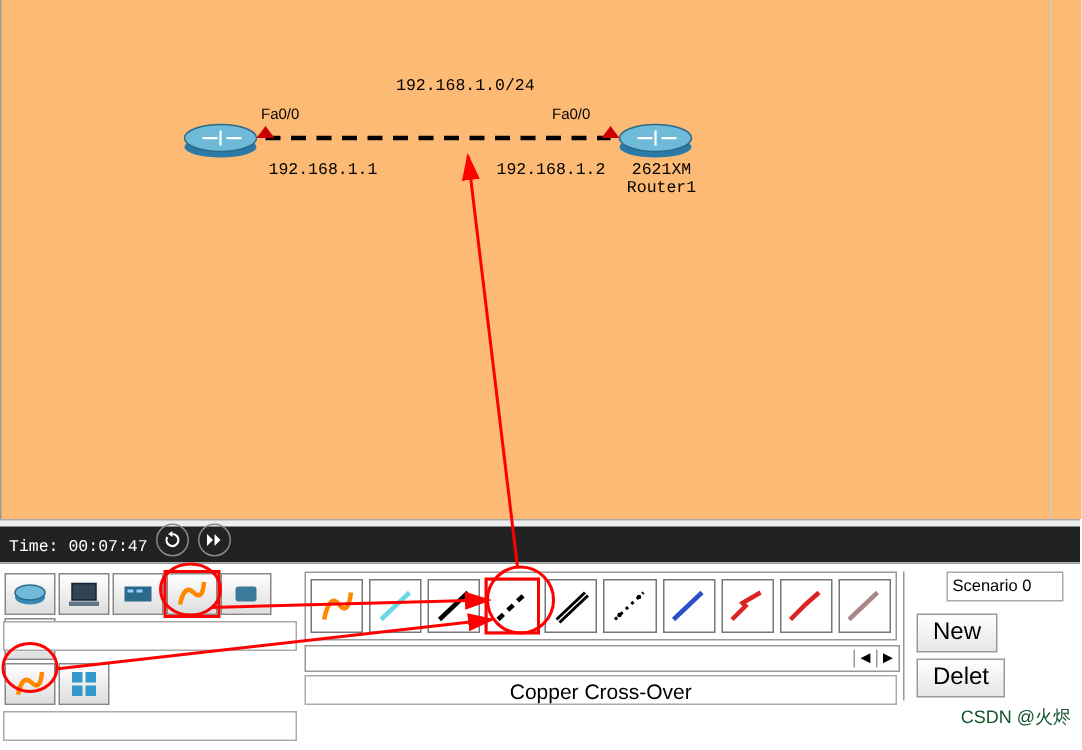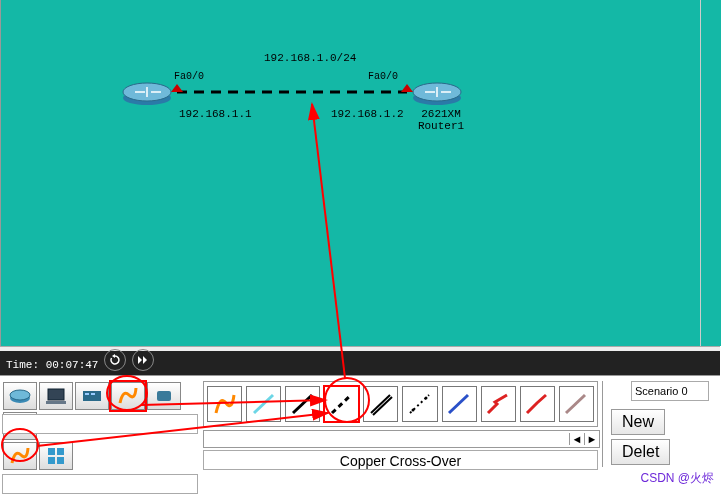--- a/index.html
+++ b/index.html
@@ -1,21 +1,21 @@
 <!DOCTYPE html>
 <html><head>
 <meta charset="utf-8">
 <style>
 html,body{margin:0;padding:0;width:721px;height:500px;font-family:Arial,sans-serif;font-size:11px;overflow:hidden;background:#fff}
-.canvas{position:absolute;left:0;top:0;width:720px;height:346px;background:#14b8a6;border-left:1px solid #999}
+.canvas{position:absolute;left:0;top:0;width:720px;height:346px;background:#fdba74;border-left:1px solid #999}
 .canvas::after{content:"";position:absolute;right:6px;top:0;bottom:0;width:14px;border-left:1px solid #ccc}
 .router{position:absolute;width:52px;height:26px}
 .router svg{width:52px;height:26px}
 .router-label{position:absolute;font-size:11px;text-align:center;font-family:"Courier New",monospace;color:#000;white-space:pre}
-.iface-label{position:absolute;font-size:10px;font-family:Liberation Mono, monospace;color:#000}
+.iface-label{position:absolute;font-size:10px;font-family:Liberation Sans, sans-serif;color:#000}
 .ip-label{position:absolute;font-size:11px;font-family:"Courier New",monospace;color:#000}
 .hsplit{position:absolute;left:0;top:346px;width:720px;height:5px;background:#eee;border-top:1px solid #aaa;border-bottom:1px solid #aaa}
 .simbar{position:absolute;left:0;top:351px;width:720px;height:24px;background:#222;color:#fff;display:flex;align-items:flex-end;padding:4px 6px;box-sizing:border-box;font-family:"Courier New",monospace}
 .simbar .btn{width:20px;height:20px;border:1px solid #888;border-radius:11px;margin-left:6px;display:flex;align-items:center;justify-content:center;color:#fff;font-size:10px}
 .palette{position:absolute;left:0;top:375px;width:720px;height:125px;background:#fff;border-top:1px solid #999}
 .devcats{position:absolute;left:2px;top:5px;width:196px;display:flex;flex-wrap:wrap}
 .devcat{width:32px;height:26px;margin:1px;border:1px solid #888;background:linear-gradient(#fff,#ddd);display:flex;align-items:center;justify-content:center}
 .devcat.sel{outline:2px solid red}
 .subcats{position:absolute;left:2px;top:65px;width:196px;height:28px;display:flex}
 .subcat{width:32px;height:26px;margin:1px;border:1px solid #888;background:linear-gradient(#fff,#ddd);display:flex;align-items:center;justify-content:center}
@@ -23,21 +23,21 @@
 .catname2{position:absolute;left:2px;top:98px;width:196px;height:20px;border:1px solid #aaa;background:#fff;box-sizing:border-box}
 .conntypes{position:absolute;left:203px;top:5px;width:395px;height:46px;border:1px solid #999;display:flex;align-items:center;padding:3px;gap:4px;overflow:hidden;box-sizing:border-box}
 .ct{width:34px;height:34px;border:1px solid #777;background:#fff;display:flex;align-items:center;justify-content:center}
 .ct.sel{outline:2px solid red;outline-offset:-1px}
 .connscroll{position:absolute;left:203px;top:54px;width:395px;height:16px;border:1px solid #999;display:flex;align-items:center;justify-content:flex-end}
 .connscroll span{width:14px;text-align:center;border-left:1px solid #999}
 .connname{position:absolute;left:203px;top:74px;width:395px;height:20px;border:1px solid #aaa;background:#fff;text-align:center;font-size:14px;line-height:20px;box-sizing:border-box}
 .sidepanel{position:absolute;left:602px;top:5px;width:116px;border-left:1px solid #999;padding-left:6px}
 .txtbtn{display:inline-block;border:1px solid #999;background:linear-gradient(#fff,#e6e6e6);padding:3px 10px;font-size:16px;margin:2px;text-align:center}
 .scenfield{display:inline-block;width:70px;height:18px;border:1px solid #aaa;background:#fff;font-size:11px;line-height:18px;padding:0 3px;vertical-align:middle}
-.watermark{position:absolute;right:6px;bottom:14px;font-size:12px;color:#6d28d9;font-family:Arial}
+.watermark{position:absolute;right:6px;bottom:14px;font-size:12px;color:#14532d;font-family:Arial}
 svg.annot{position:absolute;left:0;top:0;width:720px;height:500px;pointer-events:none}
 </style>
 </head>
 <body>
 
 <div class="canvas">
 
   <div class="ip-label" style="left:263px;top:52px">192.168.1.0/24</div>
 
   <div class="router" style="left:120px;top:80px">

